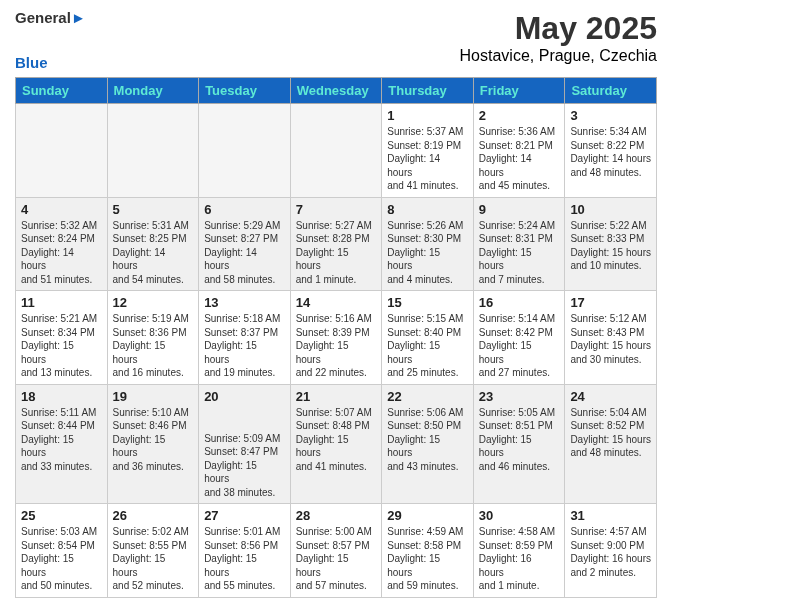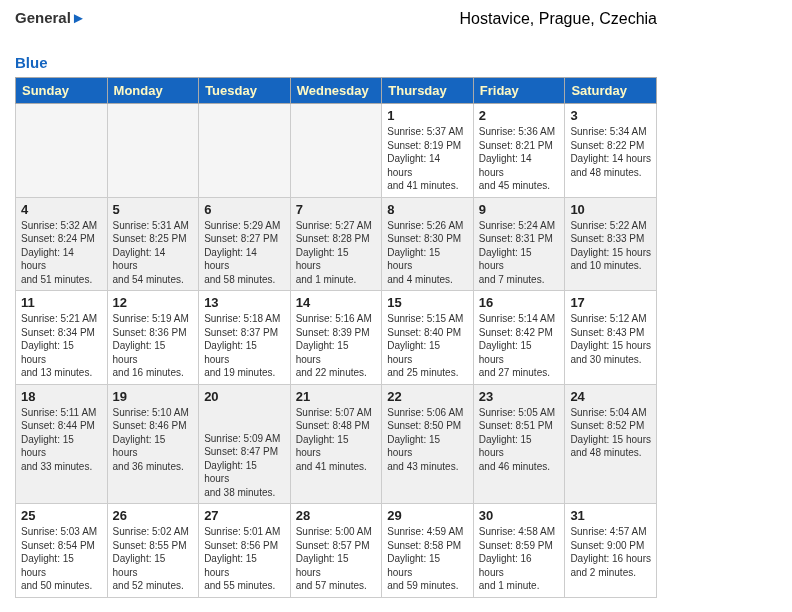--- a/index.html
+++ b/index.html
@@ -38,21 +38,21 @@
       font-size: 16px;
       color: #000000;
     }
     .calendar {
       width: 100%;
       border-collapse: collapse;
       border: 1px solid #ccc;
     }
     .calendar th {
       background: #1565c0;
-      color: #fef9c3;
+      color: #5eead4;
       font-size: 13px;
       font-weight: bold;
       padding: 5px 6px;
       text-align: left;
       border: 1px solid #aaa;
     }
     .calendar td {
       vertical-align: top;
       border: 1px solid #ccc;
       padding: 4px 5px;
@@ -84,20 +84,21 @@
 
 <div class="page">
   <div class="header">
     <div class="logo">
     <div style="line-height:1.1">
       <div style="font-size:15px;font-weight:bold;color:#333;">General<span style="color:#1565c0;">►</span></div>
       <div style="font-size:15px;font-weight:bold;color:#1565c0;margin-top:28px;">Blue</div>
     </div>
   </div>
     <div class="title-section">
+      <div class="main-title">May 2025</div>
       <div class="subtitle">Hostavice, Prague, Czechia</div>
     </div>
   </div>
 
   <table class="calendar">
     <thead>
       <tr>
         <th>Sunday</th>
         <th>Monday</th>
         <th>Tuesday</th>

